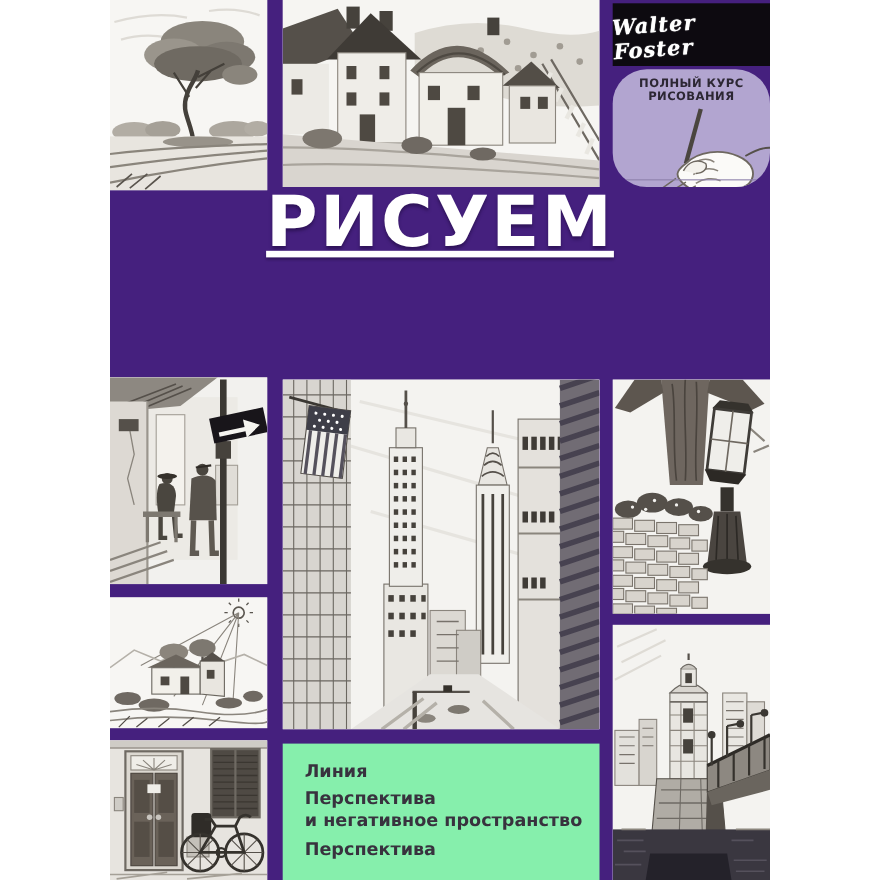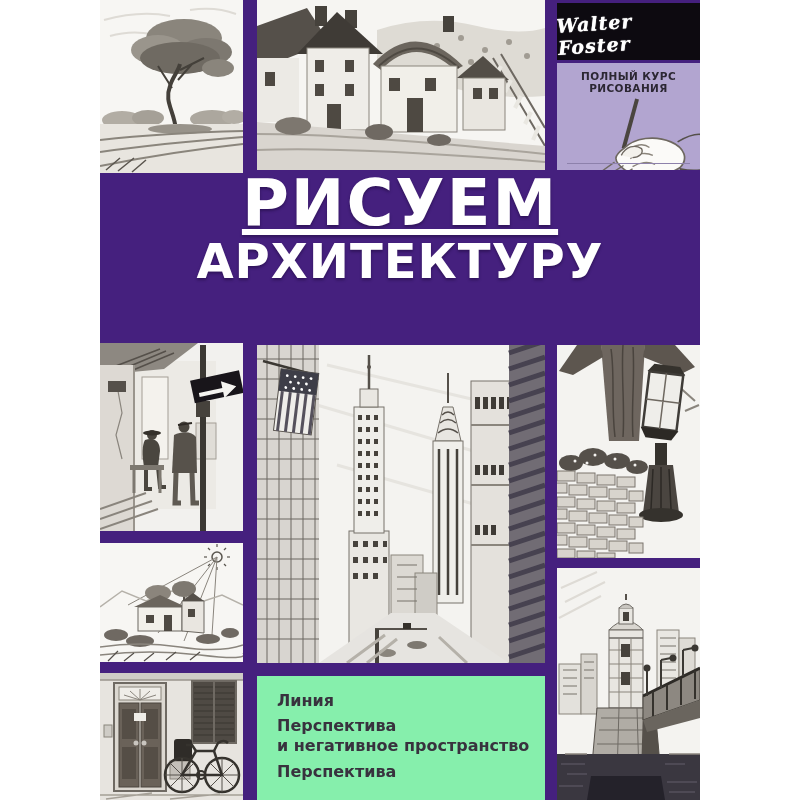--- a/index.html
+++ b/index.html
@@ -14,21 +14,21 @@
   .p-tree{left:0;top:0;width:143px;height:173px;}
   .p-street{left:0;top:343px;width:143px;height:188px;}
   .p-persp{left:0;top:543px;width:143px;height:119px;}
   .p-door{left:0;top:673px;width:143px;height:127px;}
   
   .p-village{left:157px;top:0;width:288px;height:170px;}
   .p-city{left:157px;top:345px;width:288px;height:318px;}
   .p-topics{left:157px;top:676px;width:288px;height:124px;background:#86efac;}
   
   .p-logo{left:457px;top:3px;width:143px;height:57px;background:#0d0a10;display:flex;align-items:center;justify-content:center;}
-  .p-banner{left:457px;top:63px;width:143px;height:107px;background:#b2a5d0;}
+  .p-banner{left:457px;top:63px;width:143px;height:107px;background:#b2a5d0;border-radius:31px;}
   .p-lamp{left:457px;top:345px;width:143px;height:213px;}
   .p-bridge{left:457px;top:568px;width:143px;height:232px;}
 
   .logo-script{color:#ffffff;font-family:"DejaVu Serif","Liberation Serif",serif;font-style:italic;font-weight:700;font-size:19px;transform:rotate(-4deg);letter-spacing:1px;text-shadow:0 0 1px #fff;}
   .banner-label{position:absolute;top:7px;left:0;right:0;text-align:center;color:#2c2733;font-size:10.5px;font-weight:700;letter-spacing:0.4px;}
   .banner-hand{position:absolute;left:8px;top:22px;width:127px;height:74px;}
   .banner-rule{position:absolute;left:10px;right:10px;bottom:6px;height:1px;background:#8d81ab;}
 
   .title-band{position:absolute;left:0;top:173px;width:600px;height:168px;text-align:center;color:#ffffff;}
   .title-line1{font-size:64px;line-height:60px;font-weight:700;letter-spacing:2px;text-shadow:0 2px 3px rgba(20,5,45,.45);text-decoration:underline;}
@@ -134,21 +134,20 @@
         <path d="M56,48 C62,42 70,41 75,45 M58,55 C64,50 72,49 78,52 M60,62 C66,58 74,57 80,60" stroke="#8a847b" stroke-width="1.2" fill="none"></path>
         <path d="M50,52 C54,44 62,42 68,46 C70,50 66,54 60,54" fill="#f3f1ec" stroke="#6e6860" stroke-width="1.2"></path>
         <path d="M100,40 C110,34 118,32 124,34 M102,64 C112,66 118,66 124,64" stroke="#55504a" stroke-width="1.5" fill="none"></path>
         <path d="M30,68 L44,58 M36,71 L52,61 M46,72 L60,64 M58,73 L72,66 M72,73 L86,67" stroke="#6e6860" stroke-width="1.2"></path>
       </svg>
       <div class="banner-rule"></div>
     </div>
 
     <div class="title-band">
       <div class="title-line1">РИСУЕМ</div>
-      <div class="title-line2">АРХИТЕКТУРУ</div>
     </div>
 
     <div class="panel p-street">
       <svg viewBox="0 0 143 188">
         <rect width="143" height="188" fill="#f2f1ee"></rect>
         <rect x="34" y="18" width="82" height="148" fill="#eceae5"></rect>
         <polygon points="0,0 98,0 64,26 0,32" fill="#8d8881"></polygon>
         <path d="M8,26 L60,6 M16,29 L66,8 M26,30 L74,10" stroke="#55504a" stroke-width="1.5"></path>
         <rect x="0" y="22" width="34" height="166" fill="#ddd9d3"></rect>
         <path d="M34,22 L34,188" stroke="#9a958d" stroke-width="2"></path>

